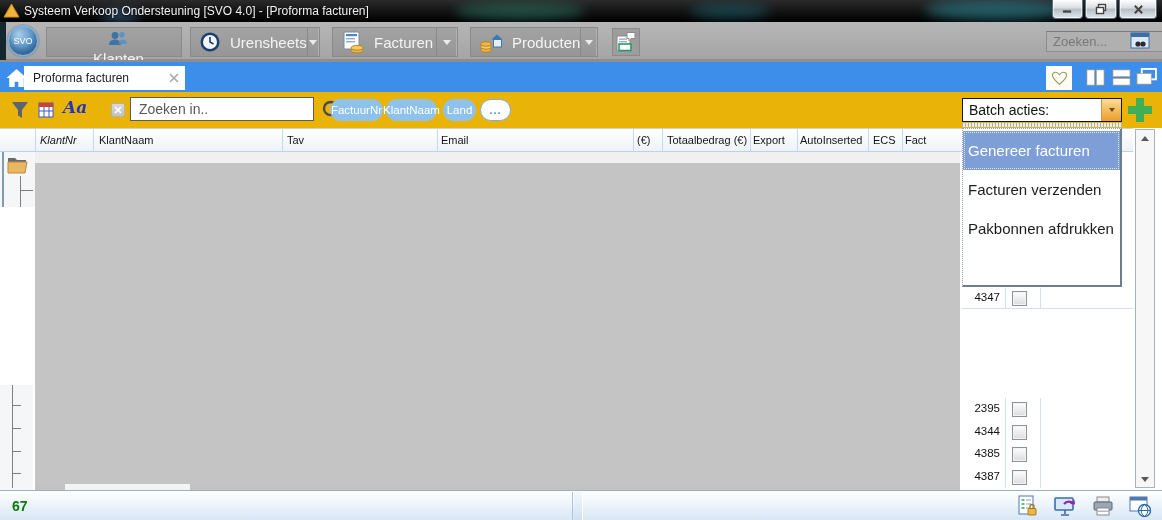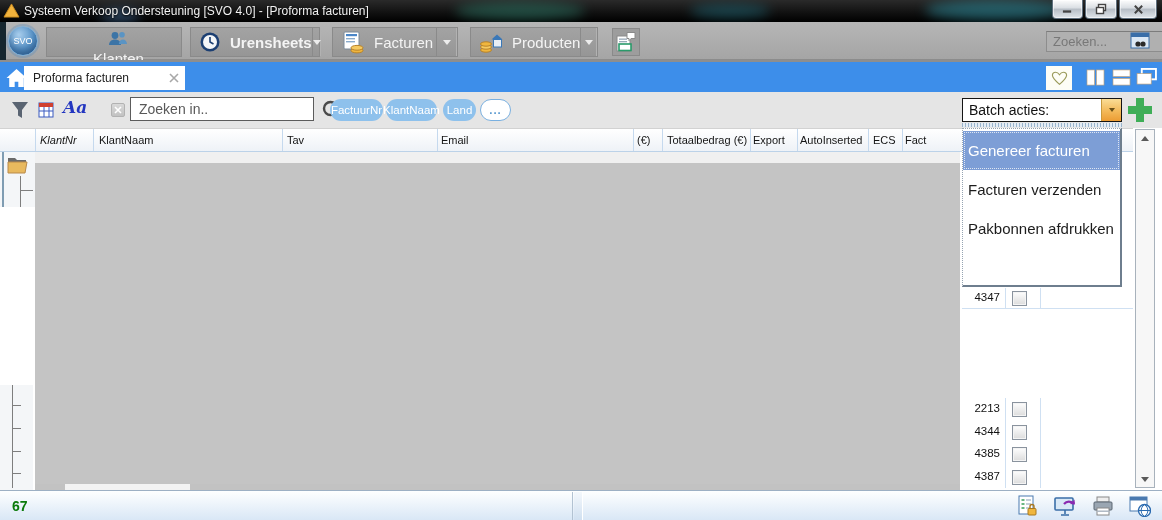--- a/index.html
+++ b/index.html
@@ -47,21 +47,21 @@
   .tabbar{left:0;top:60px;width:1162px;height:32px;background:#3d8eea;}
   .tab-topstrip{left:0;top:0;width:1162px;height:2px;background:#8e8e8e;}
   .home{left:5px;top:8px;}
   .tab{left:24px;top:6px;width:161px;height:24px;background:#fff;display:flex;align-items:center;box-sizing:border-box;padding:0 6px 0 9px;}
   .tab-label{font-size:12px;color:#222;flex:1;}
   .tab-close{color:#a8a8a8;font-size:13px;line-height:1;}
   .heartbtn{left:1046px;top:6px;width:26px;height:24px;background:#fdfdf6;display:flex;align-items:center;justify-content:center;}
   .tbar-ic{top:9px;}
 
   
-  .filterbar{left:0;top:92px;width:1162px;height:36px;background:#e5e5e5;}
+  .filterbar{left:0;top:92px;width:1162px;height:36px;background:#eab308;}
   .funnel{left:10px;top:8px;}
   .tableic{left:38px;top:10px;}
   .aabtn{left:63px;top:5px;font-family:"DejaVu Serif",serif;font-style:italic;font-weight:bold;font-size:17px;color:#2336c0;}
   .clearx{left:111px;top:11px;width:14px;height:14px;border-radius:2px;background:linear-gradient(180deg,#d9d9d9,#c2c2c2);
           border:1px solid #b2b2b2;box-sizing:border-box;display:flex;align-items:center;justify-content:center;}
   .fb-search{left:130px;top:5px;width:184px;height:24px;border:1px solid #5c5c5c;box-sizing:border-box;font-size:14px;color:#444;
              padding:0 8px;font-family:"Liberation Sans",sans-serif;}
   .fb-search::placeholder{color:#585858;opacity:1;}
   .mag{left:321px;top:7px;}
   .pill{top:7px;height:22px;border-radius:11px;background:#8ec1ec;color:#fff;font-size:11.5px;display:flex;align-items:center;justify-content:center;box-sizing:border-box;}
@@ -163,21 +163,21 @@
           <circle cx="15" cy="6.8" r="2.8" fill="#5a94c4"></circle>
           <path d="M11.8 16c.3-2.8 1.9-4.6 4.2-4.6 2 0 3.8 1.6 4 4.6z" fill="#5a94c4"></path>
         </svg>
     </span>
     <span class="tlabel">Klanten</span>
     <span class="tarrow">
         <i class="tri-dn"></i>
       </span>
   </div>
 
-  <div class="abs tbtn" style="left:190px;width:130px;font-weight:bold;">
+  <div class="abs tbtn" style="left:190px;width:130px;">
     <span class="ticon">
       <svg width="22" height="22" viewBox="0 0 22 22">
           <circle cx="11" cy="11" r="9.5" fill="#1c3f72"></circle>
           <circle cx="11" cy="11" r="7" fill="#f4f6f8"></circle>
           <path d="M11 6v5l3.5 2" stroke="#1c3f72" stroke-width="1.6" fill="none"></path>
         </svg>
     </span>
     <span class="tlabel">Urensheets</span>
     <span class="tarrow">
         <i class="tri-dn"></i>
@@ -378,21 +378,21 @@
     <span class="rnum" style="top:3px;">4347</span>
     <span class="vsep" style="left:43px;"></span>
     <span class="cb" style="top:3px;"></span>
     <span class="vsep" style="left:78px;"></span>
   </div>
 
   <div class="abs rowsbot">
     <span class="vsep" style="left:43px;"></span>
     <span class="vsep" style="left:78px;"></span>
     <div class="brow">
-      <span class="rnum">2213</span>
+      <span class="rnum">2395</span>
       <span class="cb"></span>
     </div>
     <div class="brow">
       <span class="rnum">4344</span>
       <span class="cb"></span>
     </div>
     <div class="brow">
       <span class="rnum">4385</span>
       <span class="cb"></span>
     </div>

